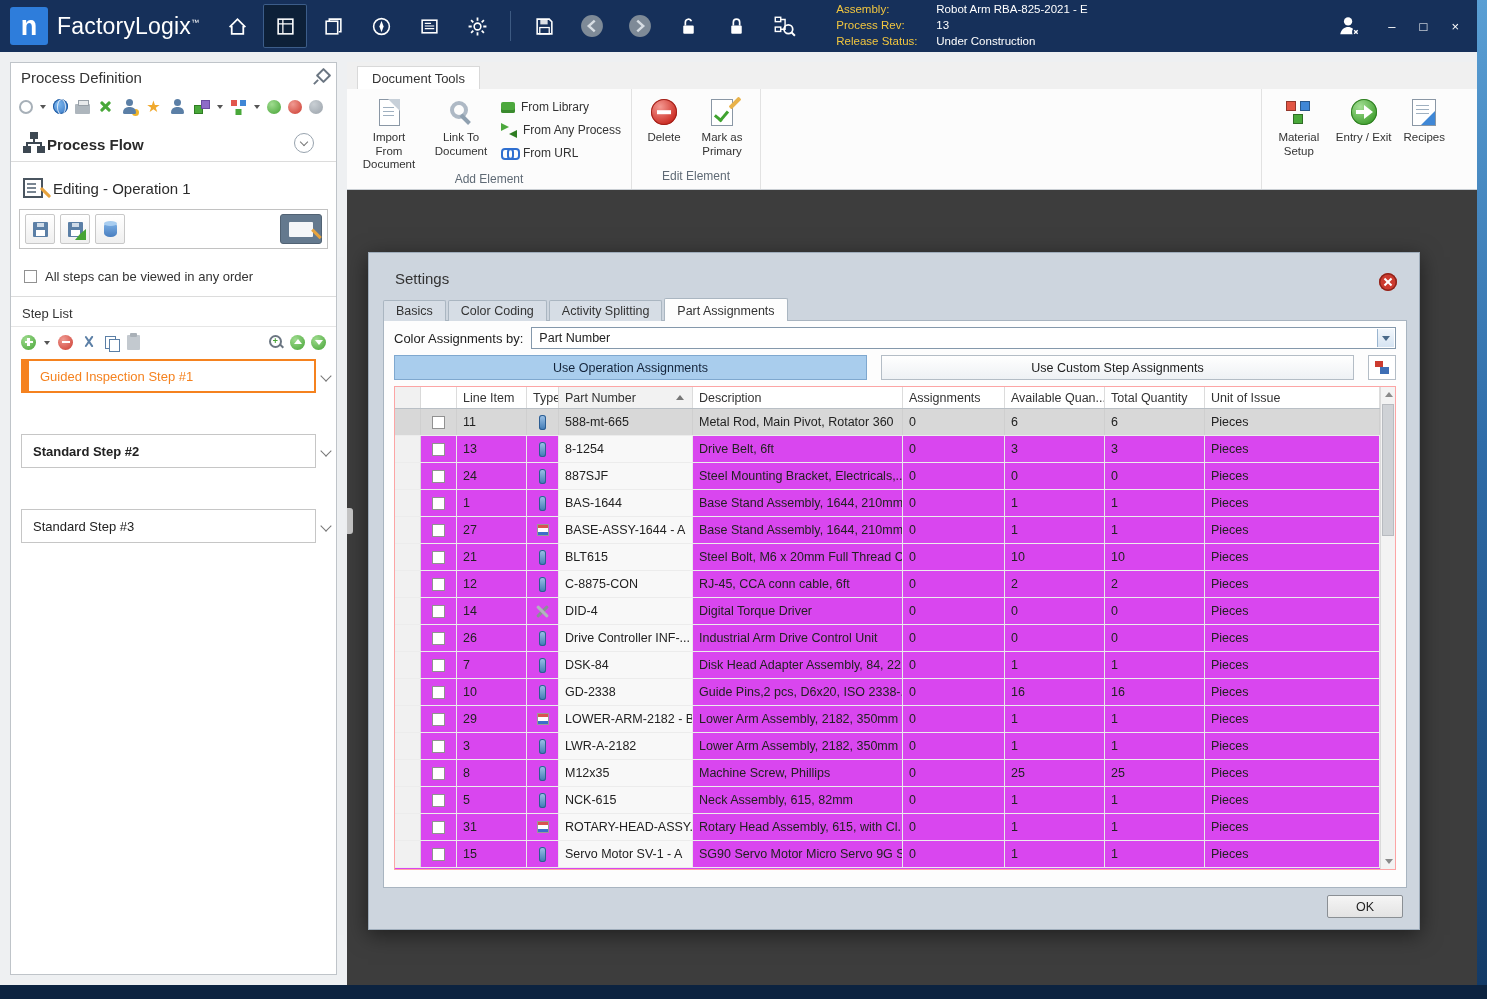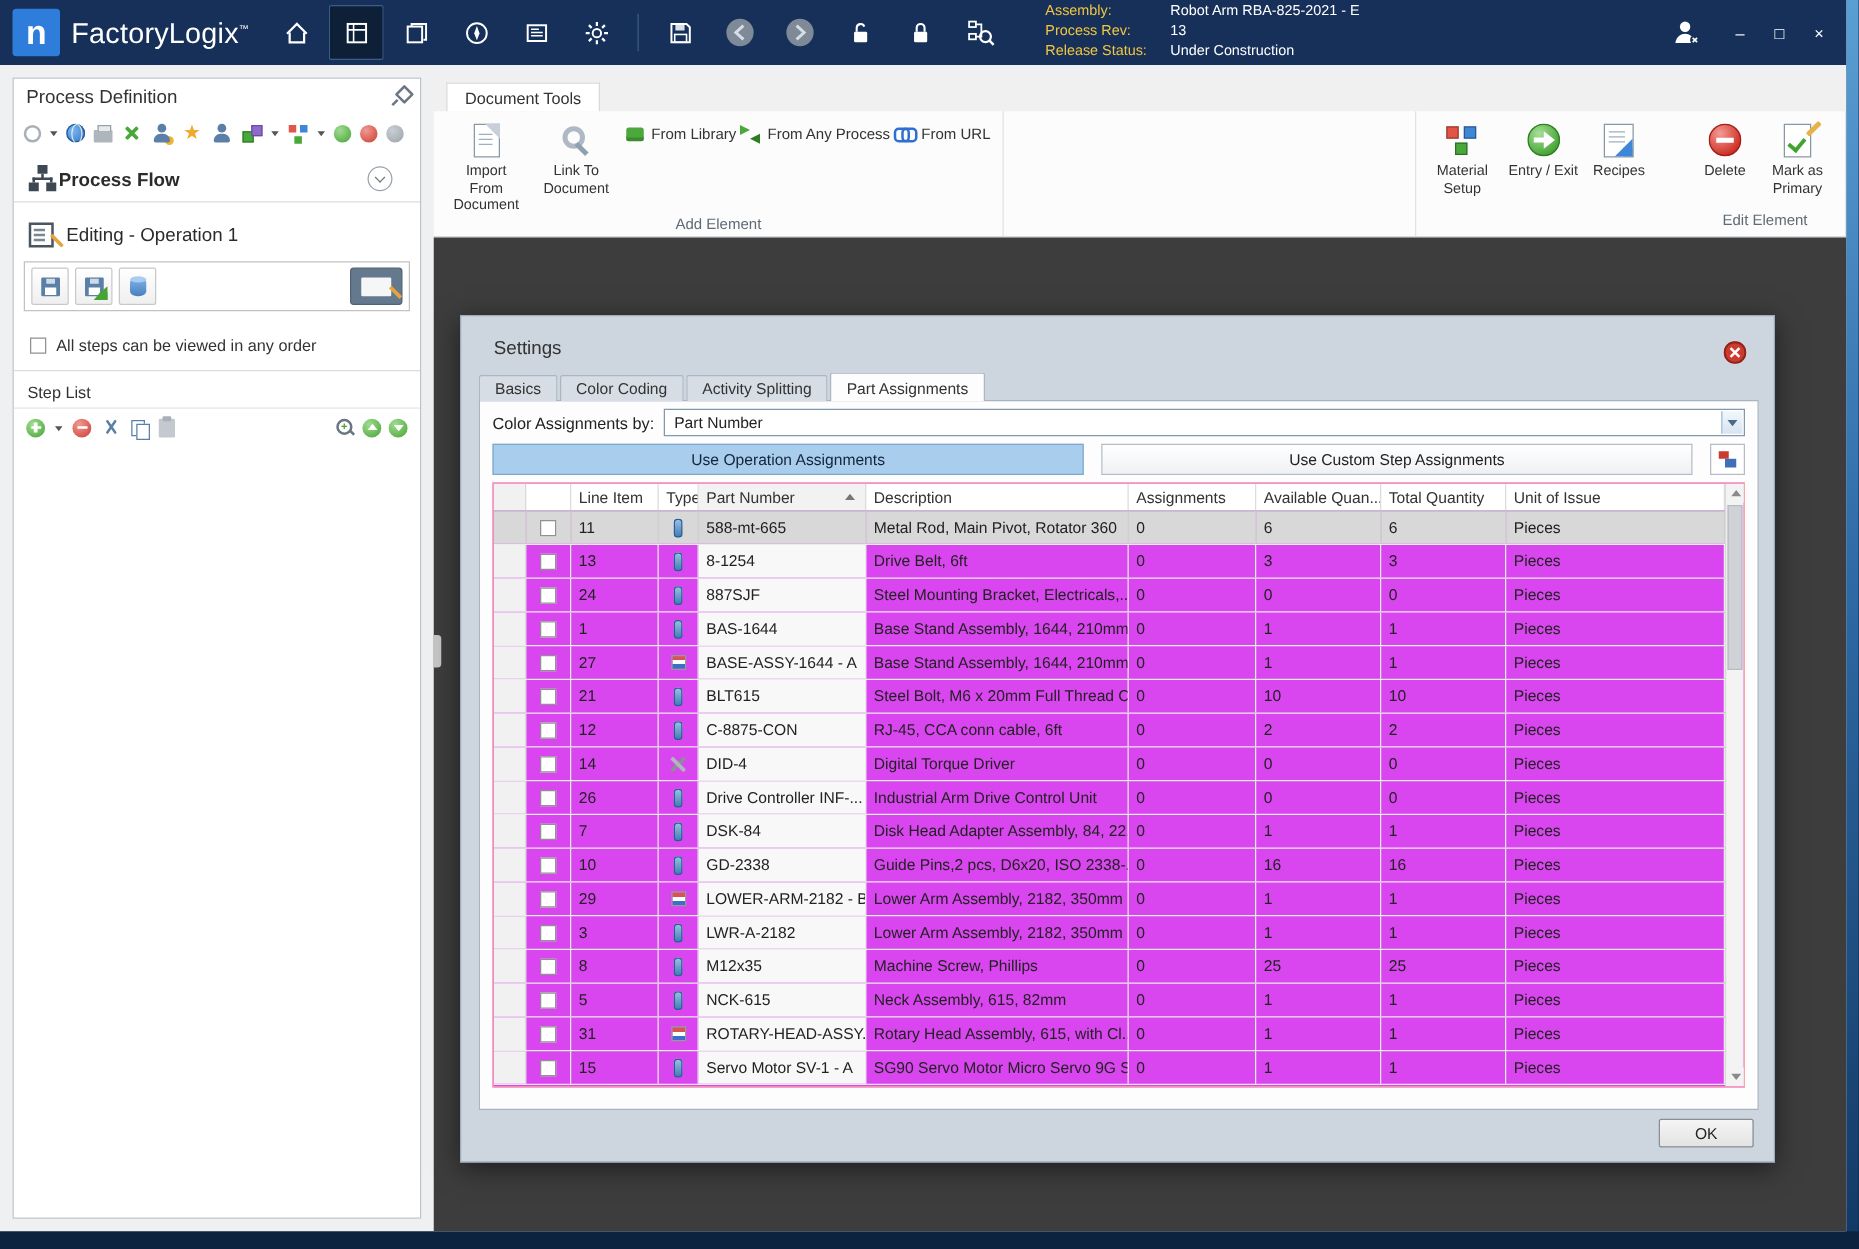--- a/index.html
+++ b/index.html
@@ -153,21 +153,21 @@
 .glyph-down::before{content:"";position:absolute;left:50%;top:5px;width:3.6px;height:7px;background:#fff;transform:translateX(-50%)}
 .glyph-down::after{content:"";position:absolute;left:50%;top:11px;transform:translateX(-50%);width:0;height:0;border:6px solid transparent;border-top:7px solid #fff;border-bottom:0}
 .circle28.small.glyph-down::before{top:3px;height:5px;width:3px}
 .circle28.small.glyph-down::after{top:8px;border-width:5px;border-top-width:6px}
 .page-icn{width:21px;height:27px;background:#fff;border:1.5px solid #8a97a5;position:relative}
 .page-icn::before{content:"";position:absolute;right:-1px;top:-1px;width:0;height:0;border:6px solid transparent;border-top-color:#c7d0d9;border-right-color:#c7d0d9}
 .page-icn::after{content:"";position:absolute;left:3px;top:7px;width:11px;height:1.6px;background:#9fb0c0;box-shadow:0 4px 0 #9fb0c0,0 8px 0 #9fb0c0}
 .key-icn{position:relative;width:28px;height:28px}
 .key-icn::before{content:"";position:absolute;left:3px;top:3px;width:10px;height:10px;border:4px solid #aeb9c5;border-radius:50%}
 .key-icn::after{content:"";position:absolute;left:14px;top:15px;width:12px;height:4px;background:#8fa0b0;transform:rotate(45deg);transform-origin:0 50%}
-.rstack{display:flex;flex-direction:row;gap:3px;padding-top:3px}
+.rstack{display:flex;flex-direction:column;gap:3px;padding-top:3px}
 .rsi{display:flex;align-items:center;gap:6px;height:20px;font-size:12px;color:#333;white-space:nowrap}
 .si{width:16px;height:14px;position:relative;flex:0 0 auto}
 .si-lib{width:14px;height:11px;background:#4ca83d;border-radius:2px;box-shadow:inset 0 -3px 0 #3a8a2e;margin-top:1px}
 .si-proc::before{content:"";position:absolute;left:0;top:0;width:0;height:0;border:4px solid transparent;border-left:8px solid #4ca83d}
 .si-proc::after{content:"";position:absolute;right:0;bottom:-1px;width:0;height:0;border:4px solid transparent;border-right:8px solid #2f7d22}
 .si-url::before,.si-url::after{content:"";position:absolute;top:2px;width:9px;height:8px;border:2.2px solid #2f6fd0;border-radius:4px}
 .si-url::before{left:0}.si-url::after{left:6px}
 .mark-icn{width:22px;height:27px;background:#fff;border:1.5px solid #8a97a5;position:relative}
 .mark-icn::before{content:"";position:absolute;left:5px;top:8px;width:6px;height:10px;border-right:3.2px solid #3fa32f;border-bottom:3.2px solid #3fa32f;transform:rotate(40deg)}
 .mark-icn::after{content:"";position:absolute;right:-5px;top:-4px;width:4px;height:14px;background:#e8b24a;transform:rotate(45deg);border-radius:1px}
@@ -441,20 +441,43 @@
         <span class="copy-icn"></span>
         <span class="paste-icn"></span>
         <span class="sp-right">
           <span class="zoom-icn">
               <i class="zp">+</i>
             </span>
           <span class="mini-c green up"></span>
           <span class="mini-c green down"></span>
         </span>
       </div>
+      <div class="pd-steps">
+        <div class="step-row">
+          <div class="step-box guided">
+            <span class="step-accent"></span>
+            <span>Guided Inspection Step #1</span>
+          </div>
+          <span class="chev"></span>
+        </div>
+        <div class="step-row">
+          <div class="step-box bold">
+
+            <span>Standard Step #2</span>
+          </div>
+          <span class="chev"></span>
+        </div>
+        <div class="step-row">
+          <div class="step-box">
+
+            <span>Standard Step #3</span>
+          </div>
+          <span class="chev"></span>
+        </div>
+      </div>
     </aside>
 
     <div class="tabstrip">
       <div class="doc-tab">Document Tools</div>
     </div>
     <div class="ribbon">
       <div class="rgroup">
         <div class="ritems">
           <div class="rbi">
             <span class="ric">
@@ -478,20 +501,37 @@
               <span>From Any Process</span>
             </div>
             <div class="rsi">
               <span class="si si-url"></span>
               <span>From URL</span>
             </div>
           </div>
         </div>
         <div class="rgl">Add Element</div>
       </div>
+      <div class="rgroup">
+        <div class="ritems">
+          <div class="rbi">
+            <span class="ric">
+                <span class="circle28 red glyph-minus"></span>
+              </span>
+            <span class="rlbl">Delete</span>
+          </div>
+          <div class="rbi">
+            <span class="ric">
+                <span class="mark-icn"></span>
+              </span>
+            <span class="rlbl" style="max-width:52px">Mark as Primary</span>
+          </div>
+        </div>
+        <div class="rgl">Edit Element</div>
+      </div>
       <div class="rgroup right">
         <div class="ritems">
           <div class="rbi">
             <span class="ric">
                 <span class="mat-icn">
                   <i class="sq r"></i>
                   <i class="sq b"></i>
                   <i class="sq g"></i>
                 </span>
               </span>
@@ -503,37 +543,20 @@
               </span>
             <span class="rlbl" style="white-space:nowrap">Entry / Exit</span>
           </div>
           <div class="rbi">
             <span class="ric">
                 <span class="rec-icn"></span>
               </span>
             <span class="rlbl">Recipes</span>
           </div>
         </div>
-      </div>
-      <div class="rgroup">
-        <div class="ritems">
-          <div class="rbi">
-            <span class="ric">
-                <span class="circle28 red glyph-minus"></span>
-              </span>
-            <span class="rlbl">Delete</span>
-          </div>
-          <div class="rbi">
-            <span class="ric">
-                <span class="mark-icn"></span>
-              </span>
-            <span class="rlbl" style="max-width:52px">Mark as Primary</span>
-          </div>
-        </div>
-        <div class="rgl">Edit Element</div>
       </div>
     </div>
 
     <div class="canvas">
       <div class="splitter"></div>
       <div class="dialog">
         <div class="dlg-title">Settings</div>
         <div class="dlg-close"></div>
         <div class="dlg-tabs">
           <div class="dlg-tab">Basics</div>

